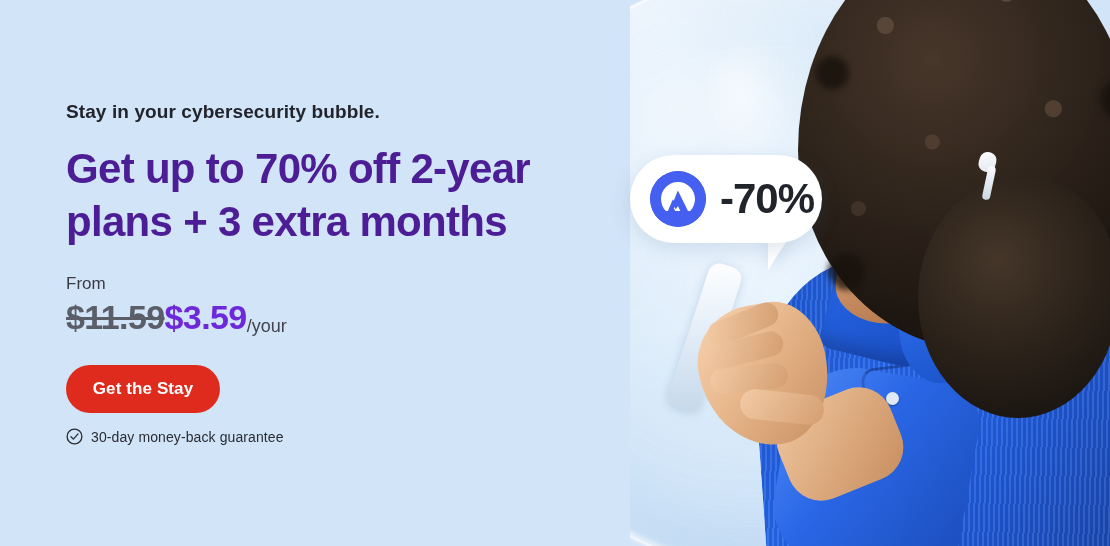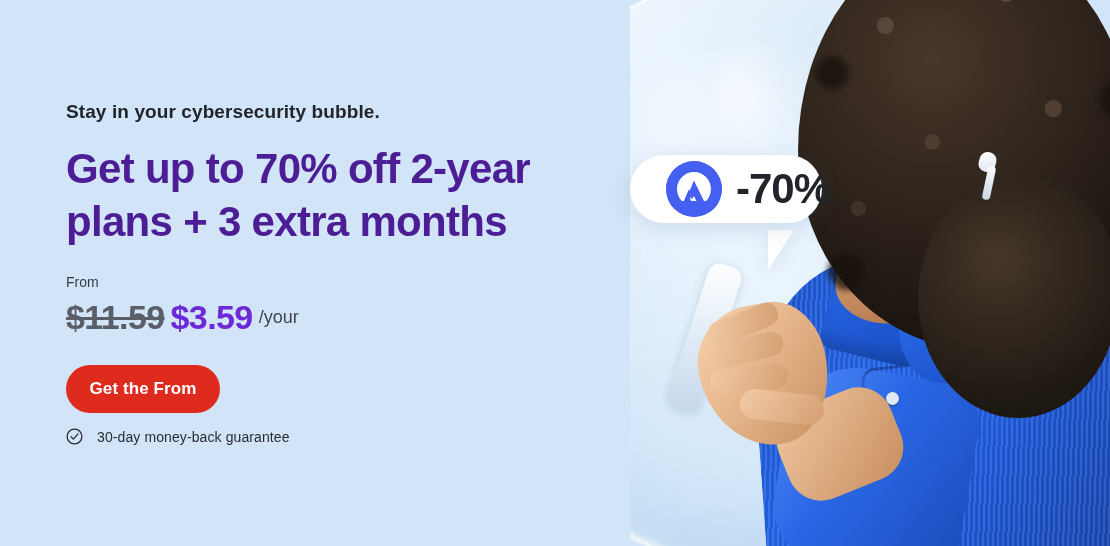--- a/index.html
+++ b/index.html
@@ -327,27 +327,27 @@
     background: linear-gradient(140deg, #f0c69f, #c88e5f);
     transform: rotate(-22deg);
   }
 
   
   .discount-bubble {
     position: absolute;
     left: 630px;
     top: 155px;
     width: 192px;
-    height: 68px;
+    height: 88px;
     background: #ffffff;
     border-radius: 44px;
     display: flex;
     align-items: center;
     gap: 14px;
-    padding: 0 36px;
+    padding: 0 20px;
     box-shadow: 0 6px 20px rgba(60,100,150,.16);
     z-index: 6;
   }
   .discount-tail {
     position: absolute;
     left: 768px;
     top: 230px;
     width: 0;
     height: 0;
     border-left: 26px solid #ffffff;
@@ -398,29 +398,28 @@
     font-size: 42px;
     line-height: 53px;
     font-weight: 700;
     color: #4c1d95;
     letter-spacing: -.7px;
     width: 500px;
   }
   .from-label {
     position: absolute;
     top: 274px;
-    font-size: 14px;
+    font-size: 17px;
     color: #3a3d46;
   }
   .price-row {
     position: absolute;
     top: 298px;
     display: flex;
-    align-items: center;
-    gap: 6px;
+    align-items: flex-end;
   }
   .price-old {
     font-size: 34px;
     font-weight: 700;
     color: #5a5e68;
     text-decoration: line-through;
     text-decoration-thickness: 3px;
     letter-spacing: -.6px;
   }
   .price-new {
@@ -448,21 +447,21 @@
     font-size: 17px;
     font-weight: 700;
     cursor: pointer;
     letter-spacing: .1px;
   }
   .guarantee {
     position: absolute;
     top: 428px;
     display: flex;
     align-items: center;
-    gap: 14px;
+    gap: 8px;
   }
   .check-icon { flex: none; display: block; }
   .guarantee-text {
     font-size: 14px;
     color: #2a2c34;
     letter-spacing: .1px;
   }
 </style>
 </head>
 <body>
@@ -528,21 +527,21 @@
     <h1 class="headline">Get up to 70% off 2-year plans + 3 extra months</h1>
 
     <div class="from-label">From</div>
 
     <div class="price-row">
       <span class="price-old">$11.59</span>
       <span class="price-new">$3.59</span>
       <span class="price-period">/your</span>
     </div>
 
-    <button class="cta-button">Get the From</button>
+    <button class="cta-button">Get the Stay</button>
 
     <div class="guarantee">
       <svg class="check-icon" width="17" height="17" viewBox="0 0 17 17">
         <circle cx="8.5" cy="8.5" r="7.4" fill="none" stroke="#2a2c34" stroke-width="1.3"></circle>
         <path d="M5 8.7 7.4 11.1 12 5.9" fill="none" stroke="#2a2c34" stroke-width="1.3" stroke-linecap="round" stroke-linejoin="round"></path>
       </svg>
       <span class="guarantee-text">30-day money-back guarantee</span>
     </div>
 
   </div>

